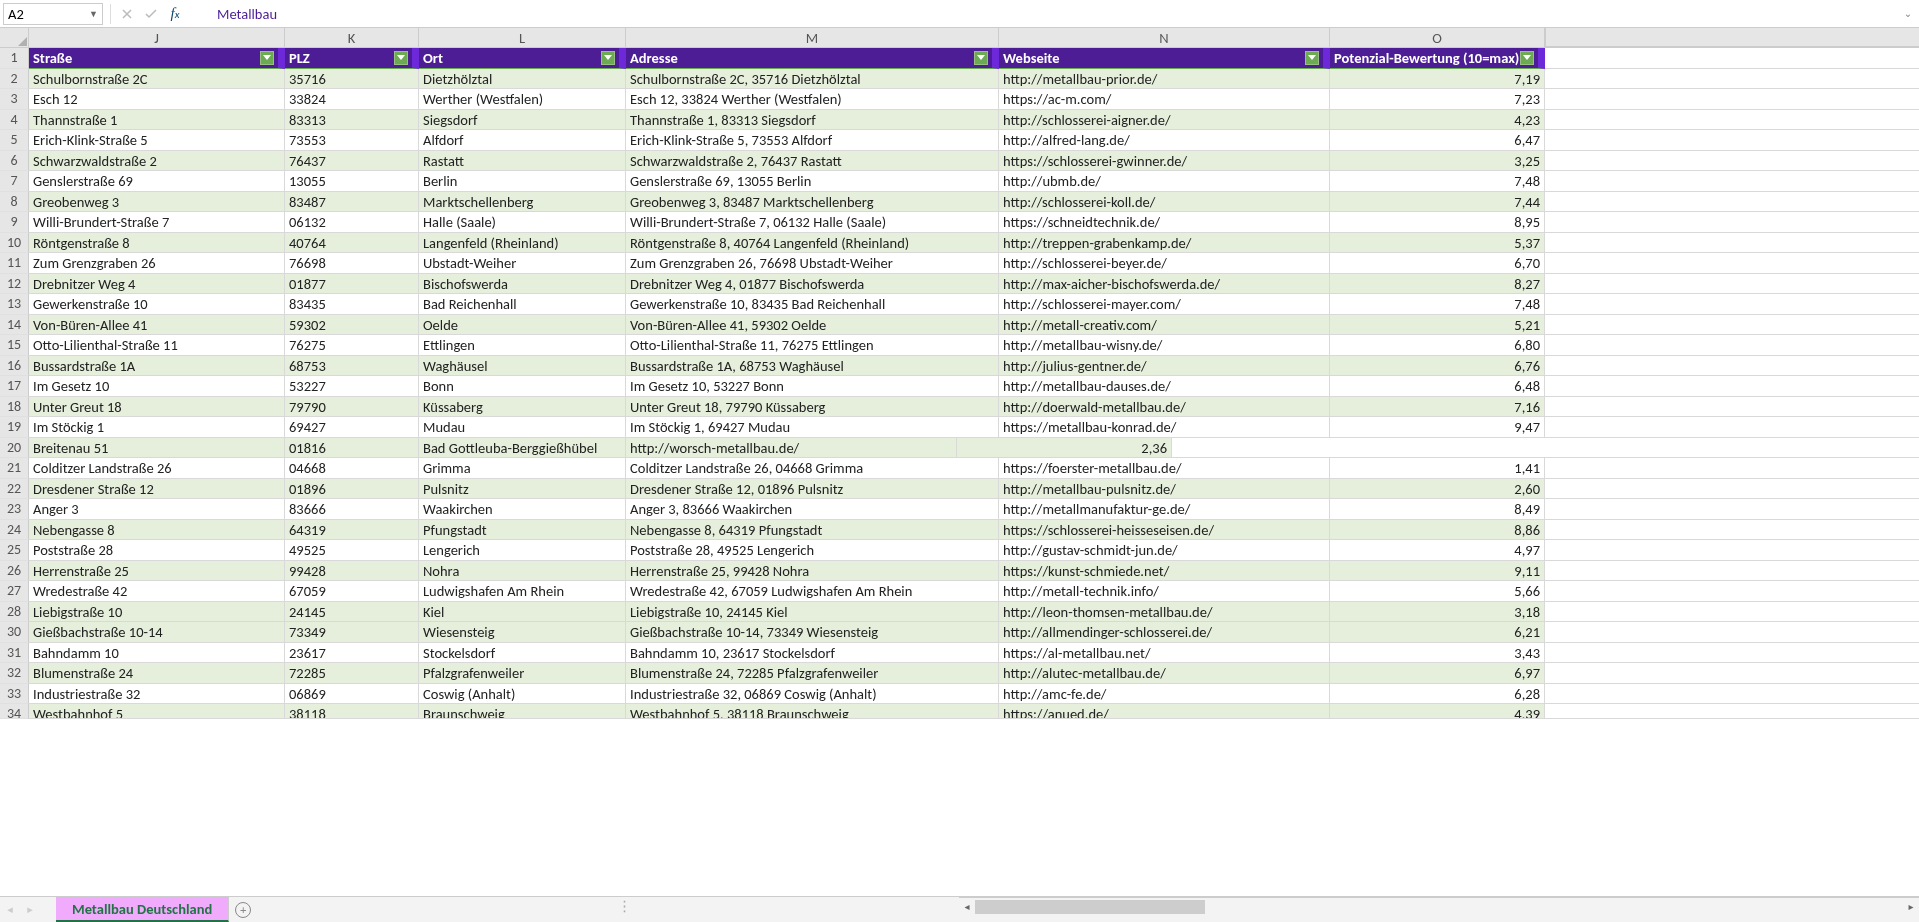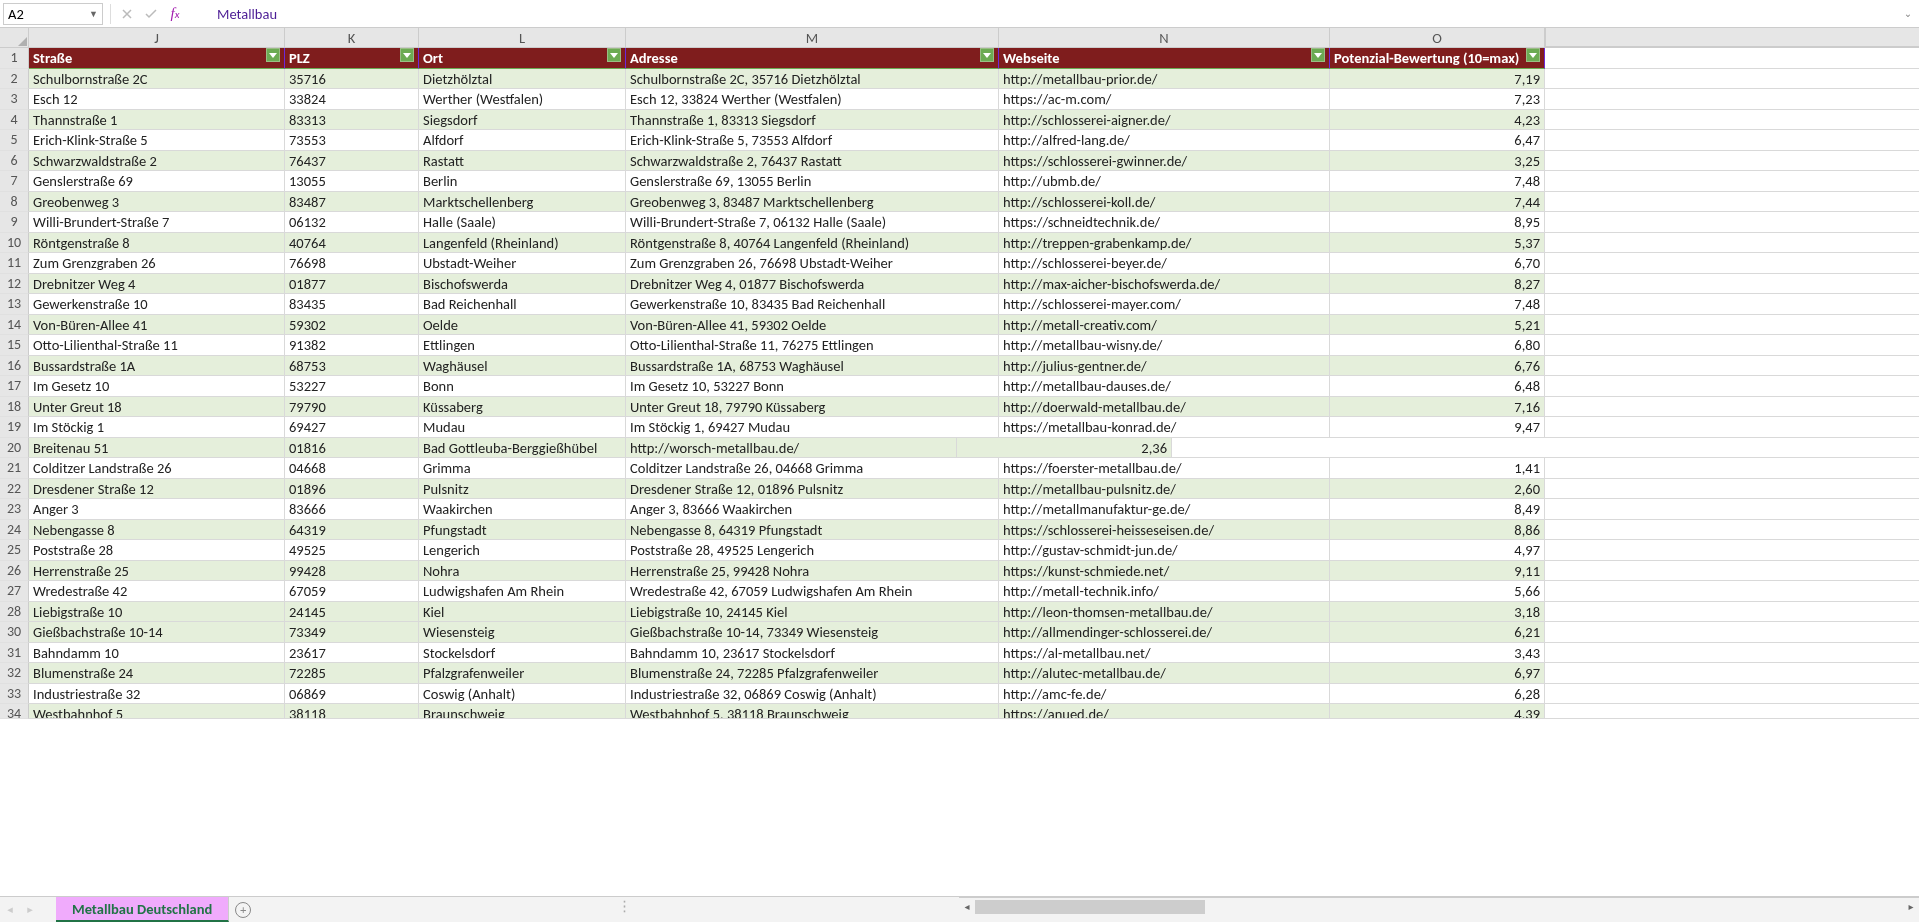--- a/index.html
+++ b/index.html
@@ -4,37 +4,37 @@
 <style>
 * { margin:0; padding:0; box-sizing:border-box; font-family:Calibri,Arial,sans-serif; font-size:14.5px; }
 html,body { width:1919px; height:922px; background:#fff; overflow:hidden; user-select:none; }
 
 
 .fbar { display:flex; align-items:center; height:28px; border-bottom:1px solid #ccc; background:#fff; }
 .namebox { width:100px; height:22px; border:1px solid #ccc; margin:0 3px; display:flex; align-items:center; justify-content:space-between; padding:0 4px 0 4px; }
 .namebox .dd { font-size:9px; color:#666; }
 .fsep { width:1px; height:20px; background:#ddd; margin:0 4px; }
 .ficon { width:24px; height:22px; display:flex; align-items:center; justify-content:center; color:#999; }
-.fx { font-style:italic; font-family:'Times New Roman',serif; font-size:15px; color:#a21caf; width:24px; text-align:center; }
+.fx { font-style:italic; font-family:'Times New Roman',serif; font-size:15px; color:#0c4a6e; width:24px; text-align:center; }
 .fval { flex:1; padding-left:30px; color:#4c1d95; }
 .fexpand { width:22px; text-align:center; color:#888; font-size:10px; }
 
 
 .colstrip { display:flex; height:20px; background:#e6e6e6; border-bottom:1px solid #ccc; }
 .corner { width:29px; border-right:1px solid #ccc; background:#e6e6e6; position:relative; }
 .corner::after { content:''; position:absolute; right:1px; bottom:1px; width:0; height:0; border-left:9px solid transparent; border-bottom:9px solid #b0b0b0; }
 .clet { border-right:1px solid #ccc; text-align:center; line-height:20px; color:#555; background:#e6e6e6; }
 
 
 .gridwrap { position:relative; height:724px; overflow:hidden; width:1919px; }
 .grid { display:flex; flex-direction:column; width:1919px; }
 .row { display:flex; height:20.5px; }
 .rnum { width:29px; border-right:1px solid #ccc; border-bottom:1px solid #e0e0e0; background:#e6e6e6; color:#555; text-align:center; line-height:20px; font-size:14px; }
 .cell { border-right:1px solid #d9d9d9; border-bottom:1px solid #d9d9d9; padding:0 4px; line-height:20px; white-space:nowrap; overflow:hidden; color:#222; }
-.row.hdr .cell { background:#7f1d1d; color:#fff; font-weight:bold; display:flex; align-items:flex-start; justify-content:space-between; border-right:1px solid #6d28d9; border-bottom:1px solid #6cab53; }
+.row.hdr .cell { background:#4c1d95; color:#fff; font-weight:bold; display:flex; align-items:center; justify-content:space-between; border-right:7px solid #6d28d9; border-bottom:1px solid #6cab53; }
 .row.hdr .filt { width:14px; height:14px; border:1px solid #9abd85; background:#6cab53; display:flex; align-items:center; justify-content:center; }
 .row.hdr .filt::after { content:''; width:0; height:0; border-left:4px solid transparent; border-right:4px solid transparent; border-top:5px solid #fff; }
 .row.band .cell { background:#e5efdb; }
 .cell.num { text-align:right; }
 .endpad { flex:1; border-bottom:1px solid #d9d9d9; }
 .endpad.hdr { background:#e6e6e6; border-left:1px solid #ccc; border-bottom:1px solid #ccc; }
 .endpad.bandpad { background:#fff; }
 .lastpartial{overflow:hidden;height:15px;}
 
 
@@ -249,21 +249,21 @@
         <div class="cell cK">59302</div>
         <div class="cell cL">Oelde</div>
         <div class="cell cM">Von-Büren-Allee 41, 59302 Oelde</div>
         <div class="cell cN">http://metall-creativ.com/</div>
         <div class="cell cO num">5,21</div>
         <div class="endpad bandpad"></div>
       </div>
       <div class="row">
         <div class="rnum">15</div>
         <div class="cell cJ">Otto-Lilienthal-Straße 11</div>
-        <div class="cell cK">91382</div>
+        <div class="cell cK">76275</div>
         <div class="cell cL">Ettlingen</div>
         <div class="cell cM">Otto-Lilienthal-Straße 11, 76275 Ettlingen</div>
         <div class="cell cN">http://metallbau-wisny.de/</div>
         <div class="cell cO num">6,80</div>
         <div class="endpad bandpad"></div>
       </div>
       <div class="row band">
         <div class="rnum">16</div>
         <div class="cell cJ">Bussardstraße 1A</div>
         <div class="cell cK">68753</div>

